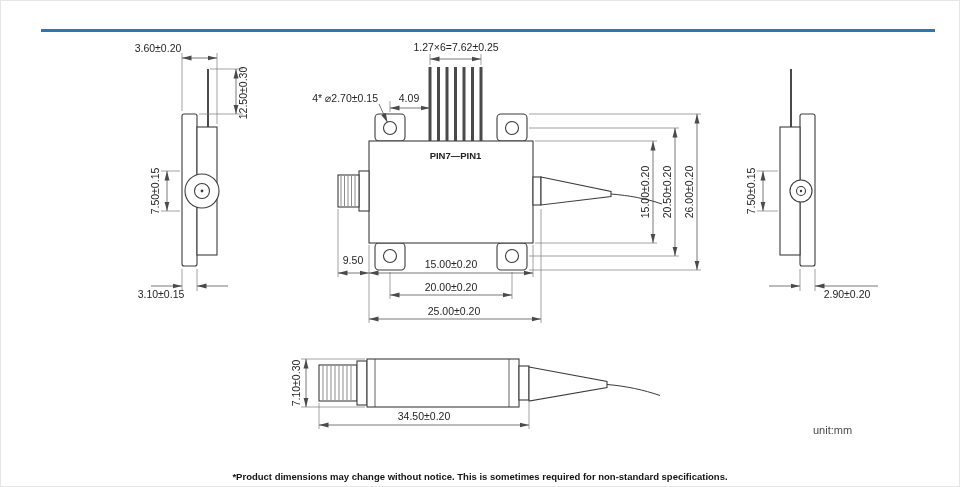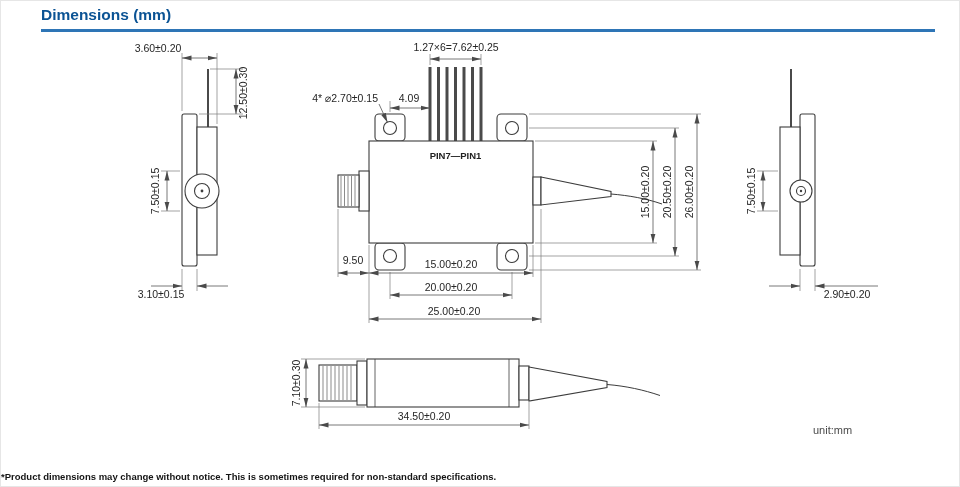--- a/index.html
+++ b/index.html
@@ -1,39 +1,38 @@
 <!DOCTYPE html>
 <html><head>
 <meta charset="utf-8">
 <style>
   html,body{margin:0;padding:0;background:#fff;}
   .page{position:relative;width:960px;height:487px;background:#fff;overflow:hidden;
         font-family:"Liberation Sans","DejaVu Sans",sans-serif;border:1px solid #e6e6e6;box-sizing:border-box;}
   .title{position:absolute;left:40px;top:5px;font-size:15.5px;font-weight:700;color:#0b5394;}
   .rule{position:absolute;left:40px;top:28px;width:894px;height:2.5px;background:#2e75b6;}
-  .footnote{position:absolute;left:0;top:470px;width:100%;
+  .footnote{position:absolute;left:0;top:470px;width:100%;text-align:center;
             font-size:9.5px;font-weight:600;color:#141414;}
   svg.draw{position:absolute;left:0;top:0;}
   .ol{stroke:#3c3c3c;stroke-width:1.1;fill:none}
   .olf{stroke:#3c3c3c;stroke-width:1.1;fill:#ffffff}
   .ext{stroke:#7d7d7d;stroke-width:0.7;fill:none}
   .dln{stroke:#555555;stroke-width:0.8;fill:none}
   .pin{stroke:#4a4a4a;stroke-width:3;fill:none}
   .pinthin{stroke:#4a4a4a;stroke-width:2;fill:none}
   .hat{stroke:#5a5a5a;stroke-width:0.7;fill:none}
   text.lbl{font-family:"Liberation Sans","DejaVu Sans",sans-serif;font-size:10.5px;fill:#262626;}
   text.pinlbl{font-family:"Liberation Sans","DejaVu Sans",sans-serif;font-size:9.5px;font-weight:700;fill:#222;}
   text.unit{font-family:"Liberation Sans","DejaVu Sans",sans-serif;font-size:11px;fill:#4a4a4a;}
 </style>
 </head>
 <body>
 
 <div class="page">
 
-  <div class="title">Dimensions (mm)</div>
   <div class="rule"></div>
 
   <svg class="draw" width="960" height="460" viewBox="0 0 960 460">
     <defs>
       <marker id="arr" viewBox="0 0 10 10" refX="9.5" refY="5" markerWidth="10" markerHeight="10" orient="auto-start-reverse" markerUnits="userSpaceOnUse">
         <path d="M0,2.5 L9.5,5 L0,7.5 Z" fill="#4a4a4a"></path>
       </marker>
     </defs>
 
     <g>

